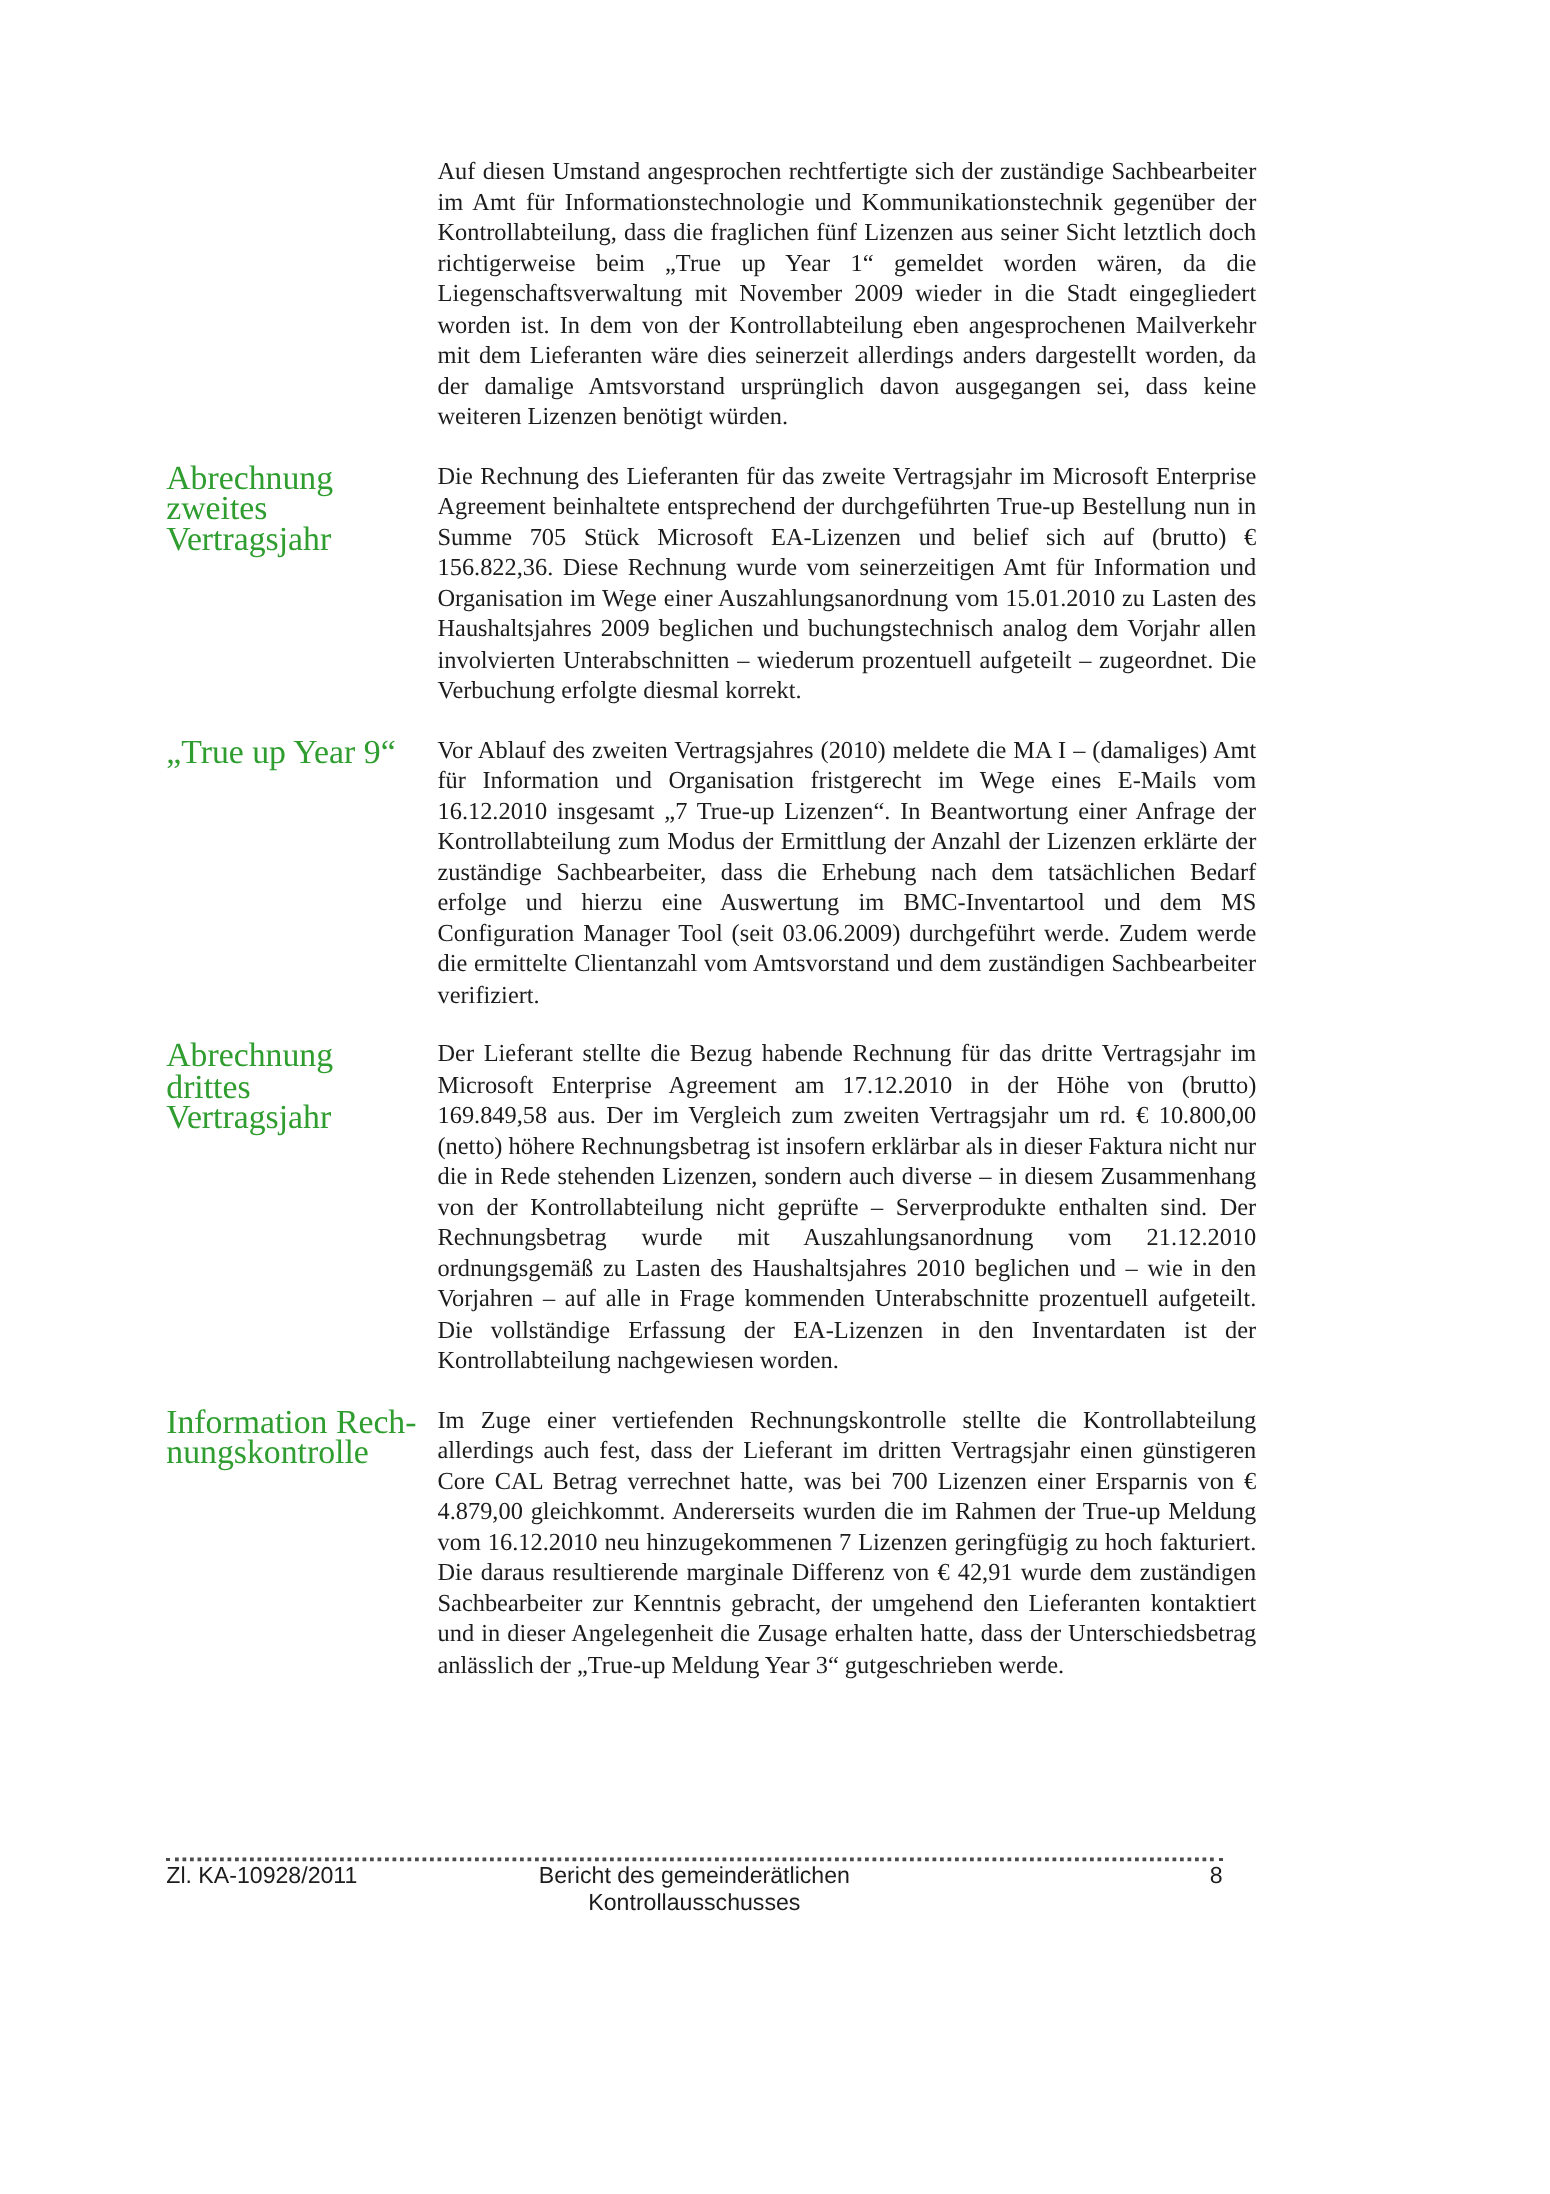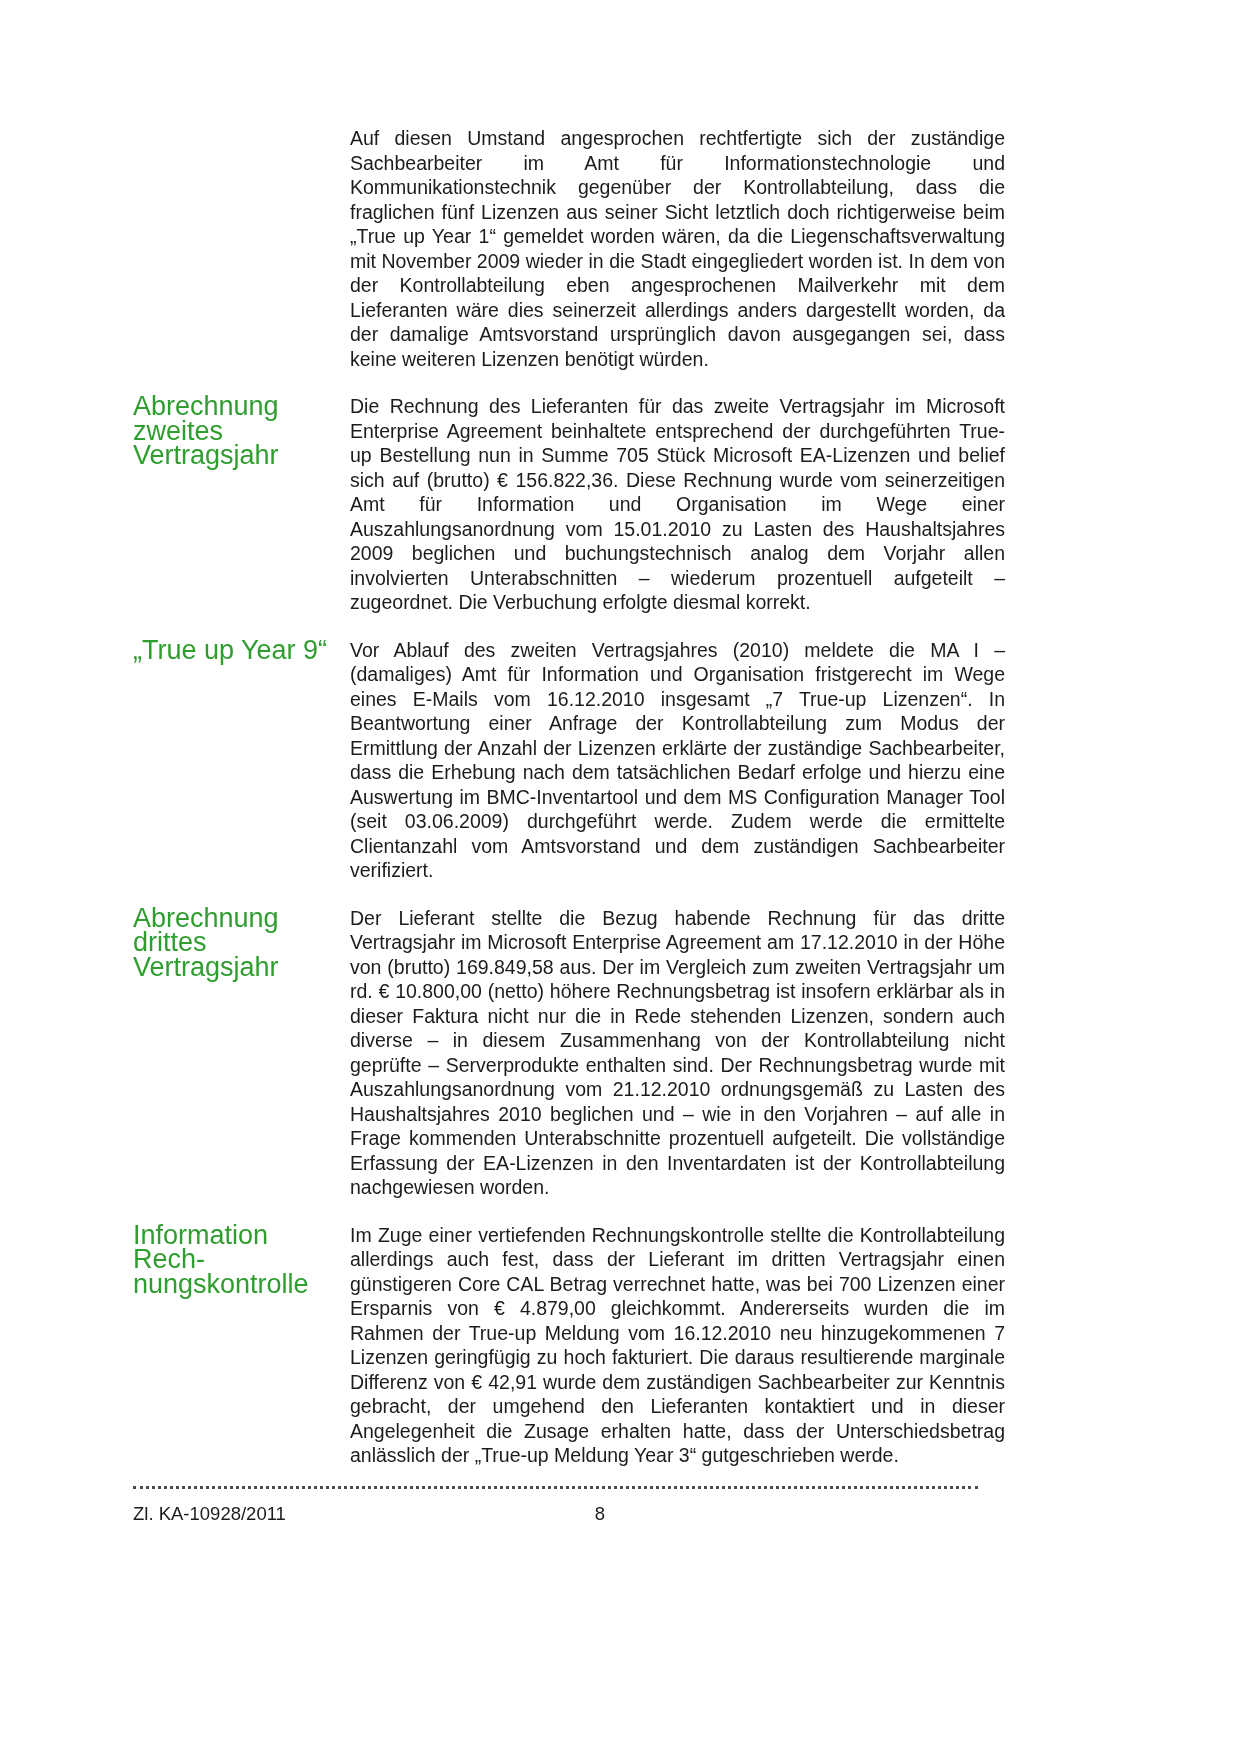--- a/index.html
+++ b/index.html
@@ -24,20 +24,21 @@
   .content {
     position: absolute;
     top: 126px;
     left: 133px;
     width: 872px;
   }
   .section-row {
     display: flex;
     align-items: flex-start;
     margin-bottom: 23px;
+    font-family: Liberation Serif, serif;
   }
   .margin-label {
     width: 217px;
     flex-shrink: 0;
     padding-right: 12px;
     color: var(--label-green);
     font-size: 27px;
     line-height: 24.5px;
     white-space: pre-line;
   }
@@ -57,24 +58,22 @@
     width: 845px;
   }
   .dotted-rule {
     width: 100%;
     height: 0;
     border-top: 3px dotted #4c4c4c;
   }
   .footer-row {
     display: flex;
     align-items: baseline;
-    margin-top: 14px;
     font-size: 18.5px;
     line-height: 22px;
-    gap: 32px;
   }
   .footer-left  { width: 220px; text-align: left; }
   .footer-center{ flex: 1; text-align: center; }
   .footer-right { width: 220px; text-align: right; }
 </style>
 </head>
 <body>
 
 <div class="page">
 
@@ -107,17 +106,18 @@
 nungskontrolle</div>
       <p class="body-text">Im Zuge einer vertiefenden Rechnungskontrolle stellte die Kontrollabteilung allerdings auch fest, dass der Lieferant im dritten Vertragsjahr einen günstigeren Core CAL Betrag verrechnet hatte, was bei 700 Lizenzen einer Ersparnis von € 4.879,00 gleichkommt. Andererseits wurden die im Rahmen der True-up Meldung vom 16.12.2010 neu hinzugekommenen 7 Lizenzen geringfügig zu hoch fakturiert. Die daraus resultierende marginale Differenz von € 42,91 wurde dem zuständigen Sachbearbeiter zur Kenntnis gebracht, der umgehend den Lieferanten kontaktiert und in dieser Angelegenheit die Zusage erhalten hatte, dass der Unterschiedsbetrag anlässlich der „True-up Meldung Year 3“ gutgeschrieben werde.</p>
     </section>
 
   </main>
 
   <footer class="page-footer">
     <div class="dotted-rule"></div>
     <div class="footer-row">
       <span class="footer-left">Zl. KA-10928/2011</span>
+      <span class="footer-center">Bericht des gemeinderätlichen Kontrollausschusses</span>
       <span class="footer-right">8</span>
     </div>
   </footer>
 
 </div>
 
 </body></html>

